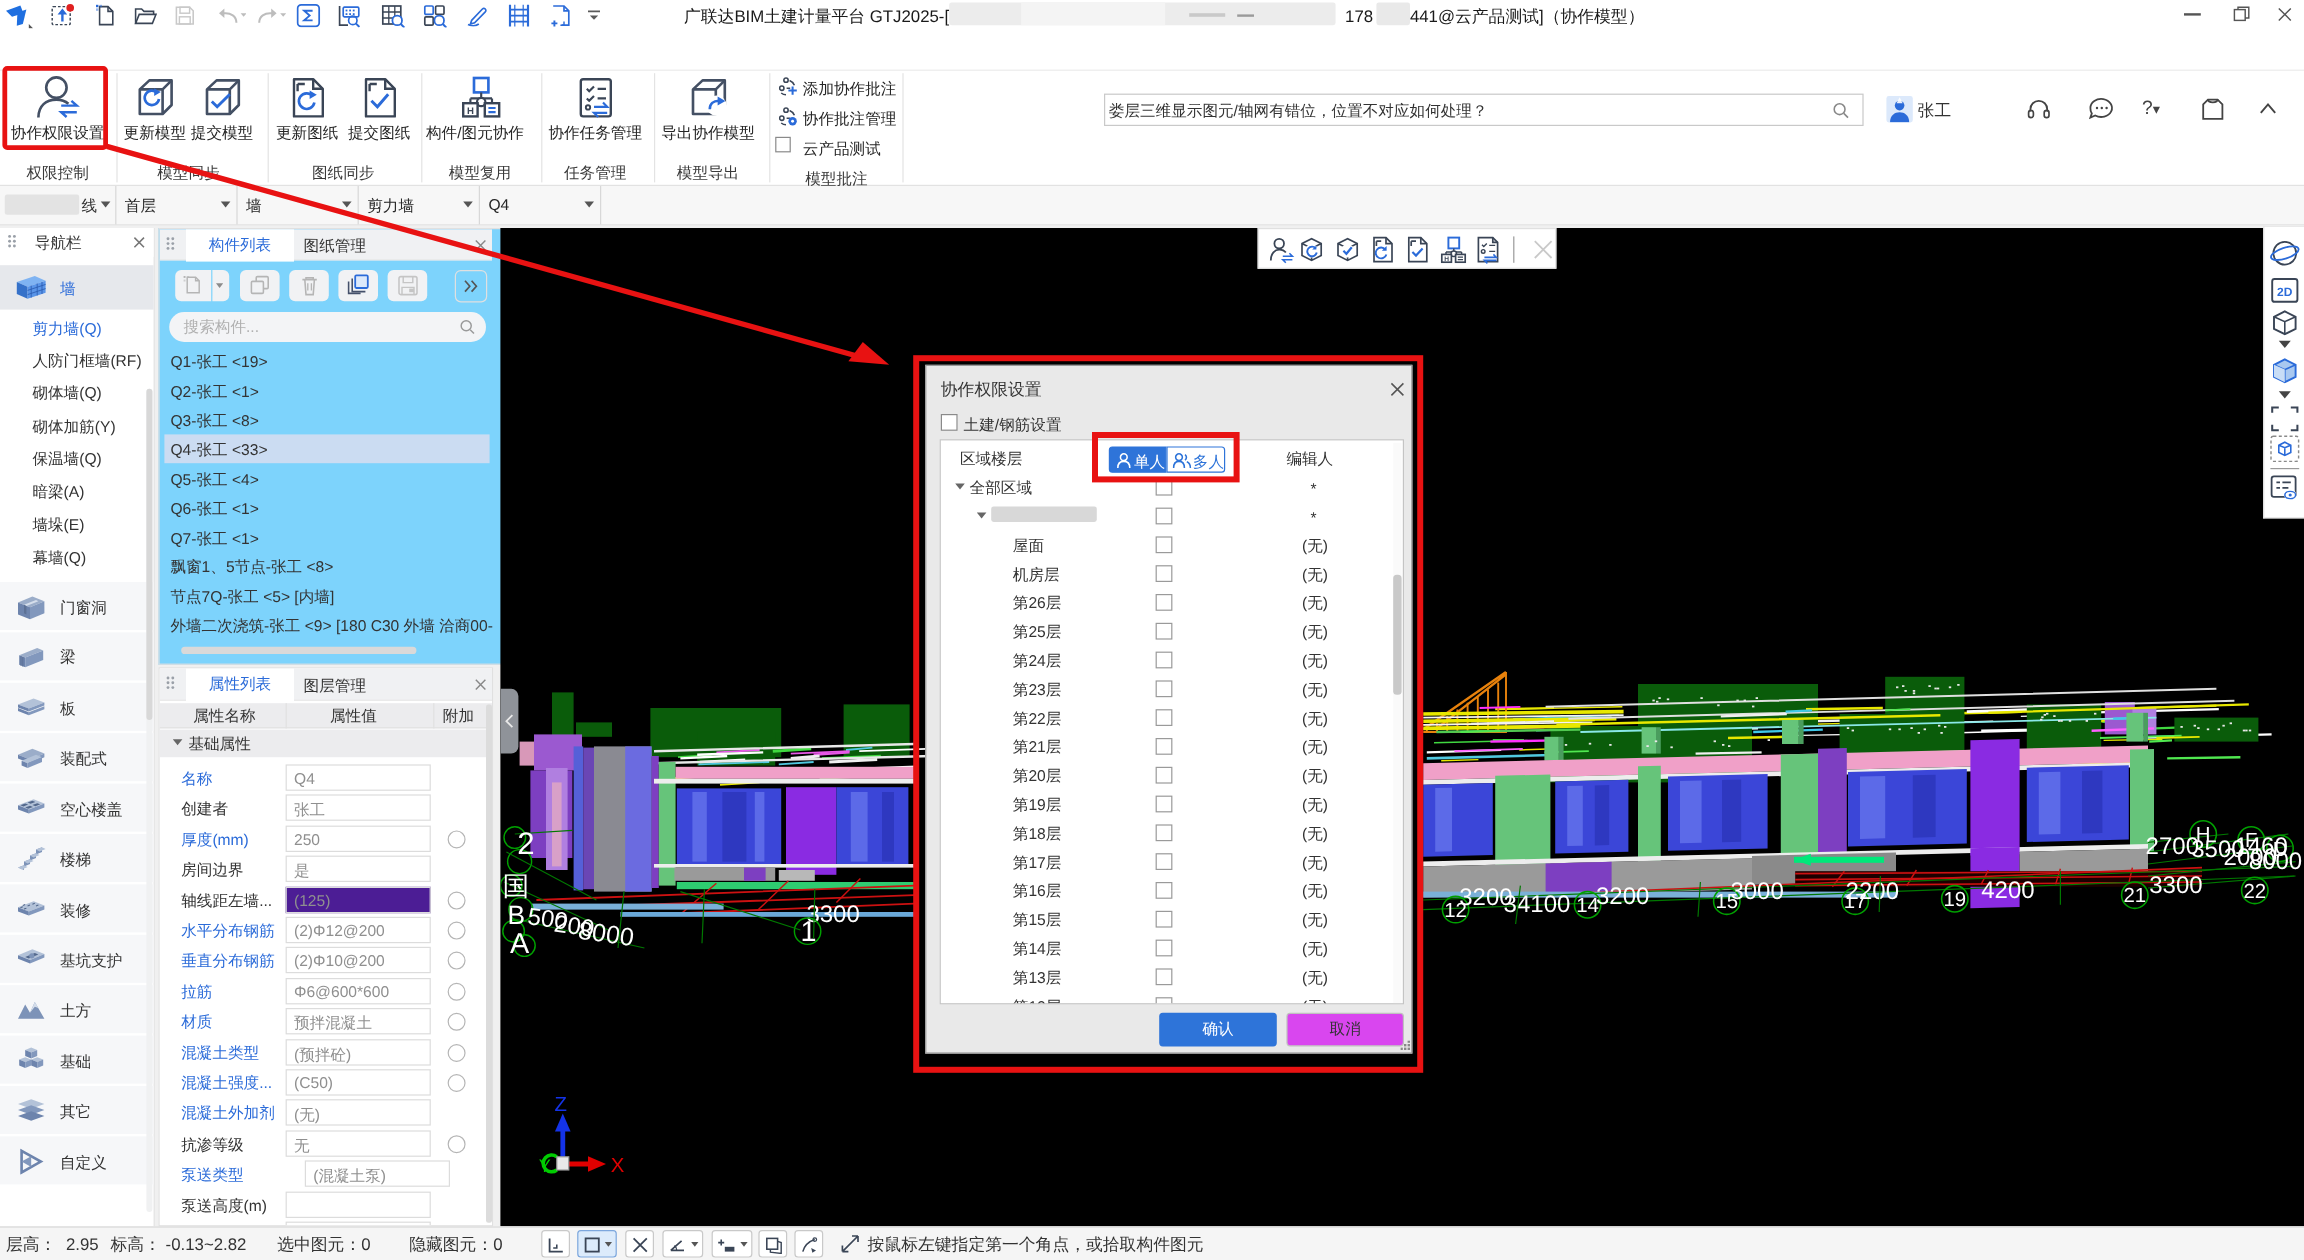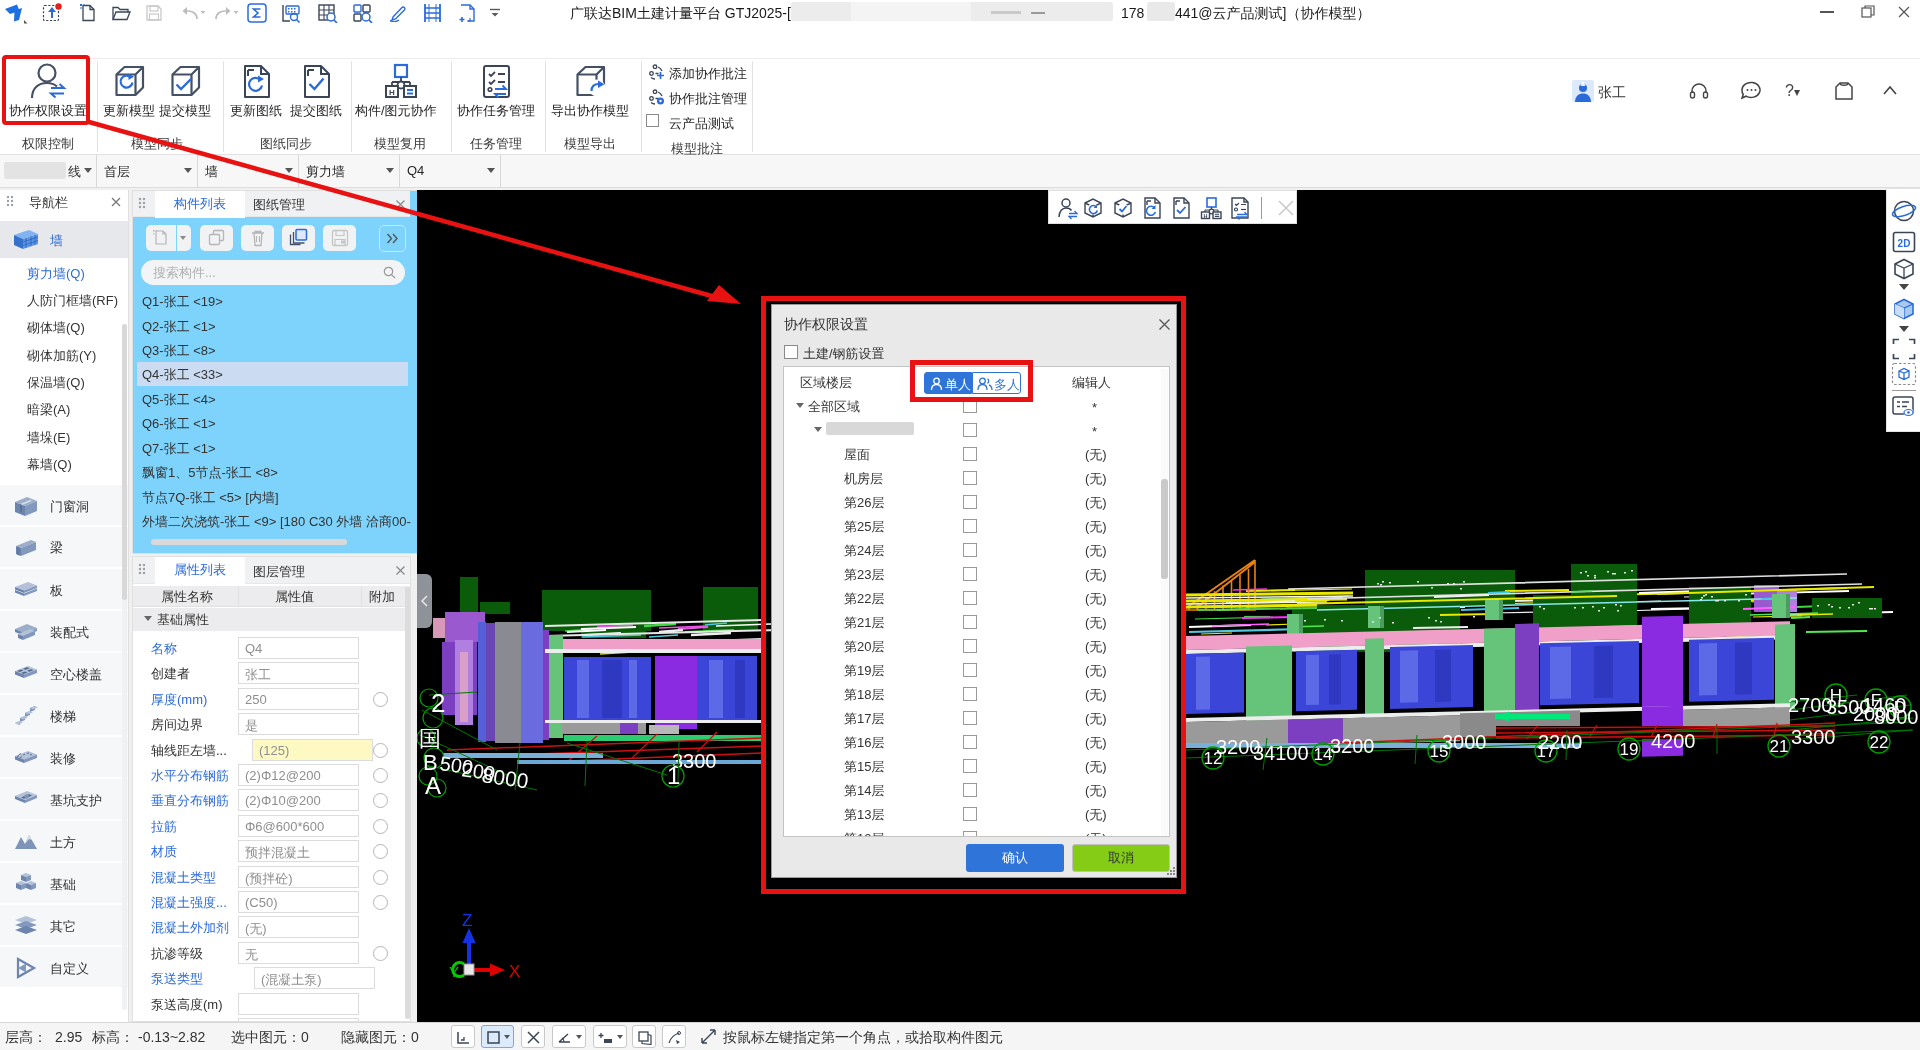--- a/index.html
+++ b/index.html
@@ -222,20 +222,27 @@
       <circle cx="2.5" cy="9.5" r="1.8" fill="none" stroke="#3a4556" stroke-width="1.3"></circle>
       <path d="M9 3 a7 7 0 0 1 4 4 M6.5 9.5 h3 M2 13.5 a7 7 0 0 0 4 1.5" fill="none" stroke="#3a4556" stroke-width="1.3"></path>
       <circle cx="11.5" cy="12" r="3.5" fill="#2b6bd9"></circle>
       <circle cx="11.5" cy="12" r="1.2" fill="#fff"></circle>
     </svg>
     <div class="abs" style="left:669px;top:31px;">协作批注管理</div>
     <div class="abs" style="left:646px;top:55px;width:13px;height:13px;border:1px solid #8a8a8a;background:#fff;"></div>
     <div class="abs" style="left:669px;top:56px;">云产品测试</div>
     <div class="abs" style="left:671px;top:81px;color:#3a3a3a;">模型批注</div>
 
+    <div class="abs" style="left:920px;top:19px;width:633px;height:27px;border:1px solid #c9c9c9;background:#fff;font-size:13px;color:#333;">
+      <div class="abs" style="left:3px;top:5px;white-space:nowrap;">娄层三维显示图元/轴网有错位，位置不对应如何处理？</div>
+      <svg class="abs" style="left:606px;top:6px;" width="14" height="14" viewBox="0 0 14 14">
+          <circle cx="6" cy="6" r="4.5" fill="none" stroke="#888" stroke-width="1.3"></circle>
+          <path d="M9.5 9.5 L13 13" stroke="#888" stroke-width="1.3"></path>
+        </svg>
+    </div>
     <div class="abs" style="left:1572px;top:21px;width:22px;height:22px;background:#dce9fb;overflow:hidden;border-radius:2px;">
       <svg width="22" height="22" viewBox="0 0 22 22">
           <circle cx="11" cy="8" r="4" fill="#2b6bd9"></circle>
           <path d="M3 22 c0-6 4-8.5 8-8.5 s8 2.5 8 8.5 z" fill="#2b6bd9"></path>
           <path d="M11 1 l2.5 5 h-5 z" fill="#fff" opacity=".9"></path>
         </svg>
     </div>
     <div class="abs" style="left:1598px;top:25px;font-size:14px;color:#333;">张工</div>
     <svg class="abs" style="left:1688px;top:21px;" width="22" height="22" viewBox="0 0 22 22">
       <path d="M4 13 v-2 a7 7 0 0 1 14 0 v2" fill="none" stroke="#444" stroke-width="1.5"></path>
@@ -557,21 +564,21 @@
       <div class="abs" style="left:18px;top:134px;color:#2b6bd9;">厚度(mm)</div>
       <div class="abs" style="left:105px;top:131px;width:121px;height:22px;border:1px solid #dcdcdc;background:#fff;">
           <span style="position:absolute;left:6px;top:3px;color:#8f8f8f;">250</span>
         </div>
       <div class="abs" style="left:240px;top:135px;width:15px;height:15px;border:1.5px solid #b5b5b5;border-radius:50%;background:#fff;"></div>
       <div class="abs" style="left:18px;top:159px;">房间边界</div>
       <div class="abs" style="left:105px;top:156px;width:121px;height:22px;border:1px solid #dcdcdc;background:#fff;">
           <span style="position:absolute;left:6px;top:3px;color:#8f8f8f;">是</span>
         </div>
       <div class="abs" style="left:18px;top:185px;">轴线距左墙...</div>
-      <div class="abs" style="left:105px;top:182px;width:121px;height:22px;border:1px solid #dcdcdc;background:#fef9c3;margin-left:14px;">
+      <div class="abs" style="left:105px;top:182px;width:121px;height:22px;border:1px solid #dcdcdc;background:#4c1d95;">
           <span style="position:absolute;left:6px;top:3px;color:#8f8f8f;">(125)</span>
         </div>
       <div class="abs" style="left:240px;top:186px;width:15px;height:15px;border:1.5px solid #b5b5b5;border-radius:50%;background:#fff;"></div>
       <div class="abs" style="left:18px;top:210px;color:#2b6bd9;">水平分布钢筋</div>
       <div class="abs" style="left:105px;top:207px;width:121px;height:22px;border:1px solid #dcdcdc;background:#fff;">
           <span style="position:absolute;left:6px;top:3px;color:#8f8f8f;">(2)Φ12@200</span>
         </div>
       <div class="abs" style="left:240px;top:211px;width:15px;height:15px;border:1.5px solid #b5b5b5;border-radius:50%;background:#fff;"></div>
       <div class="abs" style="left:18px;top:235px;color:#2b6bd9;">垂直分布钢筋</div>
       <div class="abs" style="left:105px;top:232px;width:121px;height:22px;border:1px solid #dcdcdc;background:#fff;">
@@ -1189,21 +1196,21 @@
       <div class="abs" style="left:60px;top:439px;">第13层</div>
       <div class="abs" style="left:179px;top:440px;width:14px;height:14px;border:1px solid #9a9a9a;background:#fff;"></div>
       <div class="abs" style="left:301px;top:439px;">(无)</div>
       <div class="abs" style="left:60px;top:463px;">第12层</div>
       <div class="abs" style="left:179px;top:464px;width:14px;height:14px;border:1px solid #9a9a9a;background:#fff;"></div>
       <div class="abs" style="left:301px;top:463px;">(无)</div>
       <div class="abs" style="left:377px;top:2px;width:7px;height:467px;background:#fafafa;"></div>
       <div class="abs" style="left:377px;top:112px;width:7px;height:100px;background:#c9c9c9;border-radius:3px;"></div>
     </div>
     <div class="abs" style="left:194px;top:539px;width:98px;height:28px;background:#2e74d9;border-radius:3px;color:#fff;text-align:center;line-height:28px;">确认</div>
-    <div class="abs" style="left:300px;top:539px;width:98px;height:28px;background:#84cc16;border:1px solid #c0c0c0;border-radius:3px;text-align:center;line-height:26px;">取消</div>
+    <div class="abs" style="left:300px;top:539px;width:98px;height:28px;background:#d946ef;border:1px solid #c0c0c0;border-radius:3px;text-align:center;line-height:26px;">取消</div>
     <svg class="abs" style="left:395px;top:562px;" width="9" height="9" viewBox="0 0 9 9">
         <g fill="#888">
           <rect x="6" y="0" width="2" height="2"></rect>
           <rect x="3" y="3" width="2" height="2"></rect>
           <rect x="6" y="3" width="2" height="2"></rect>
           <rect x="0" y="6" width="2" height="2"></rect>
           <rect x="3" y="6" width="2" height="2"></rect>
           <rect x="6" y="6" width="2" height="2"></rect>
         </g>
       </svg>

